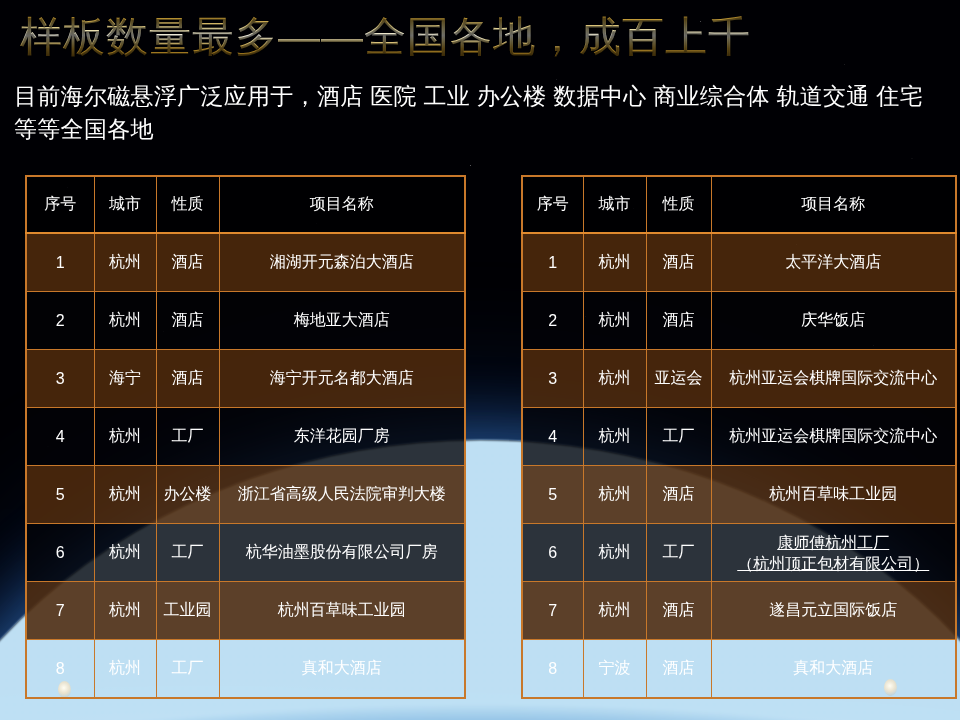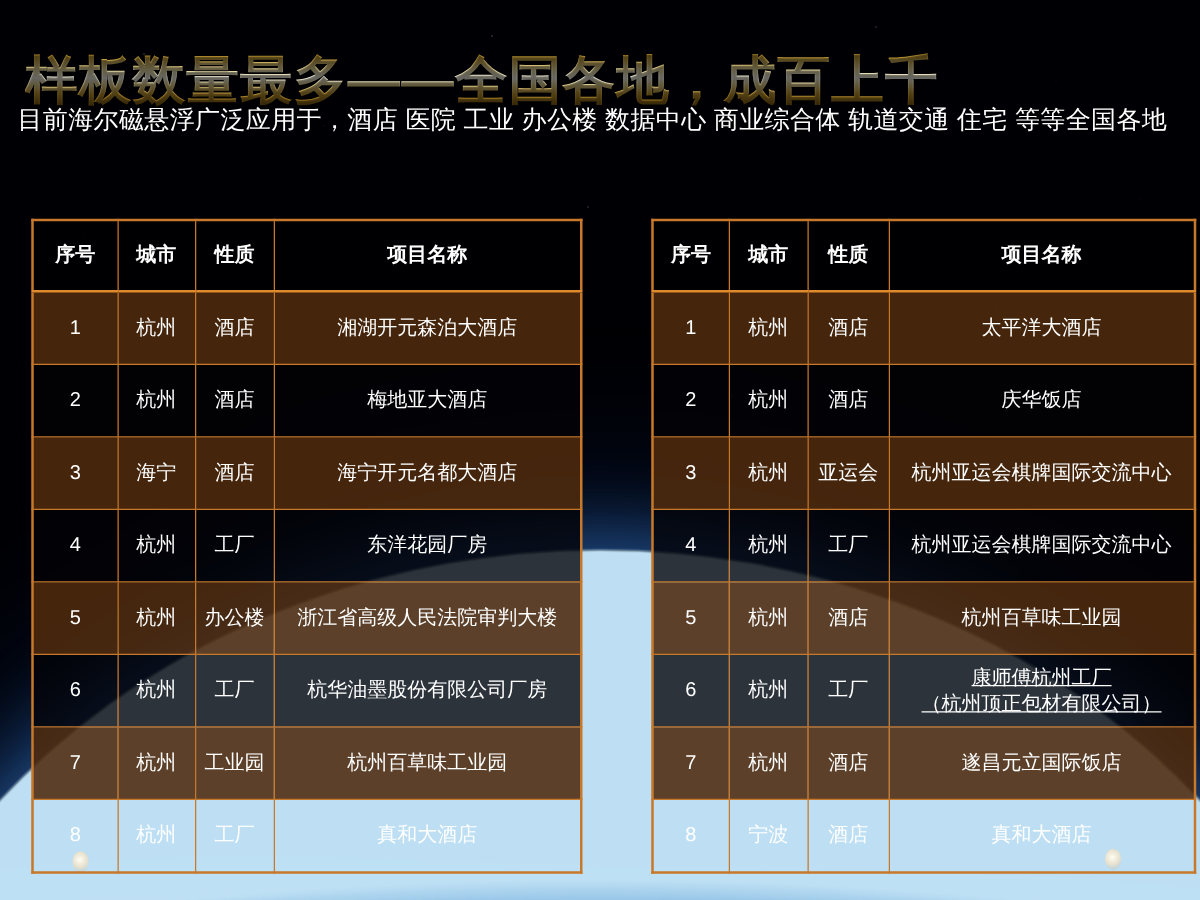--- a/index.html
+++ b/index.html
@@ -100,49 +100,48 @@
     background: radial-gradient(circle at 45% 40%, #fffdf2 0%, #e8e2cf 45%, rgba(180,175,160,.25) 80%, transparent 100%);
     filter: blur(.4px);
   }
 
   
   .title {
     position: absolute;
     left: 20px;
     top: 13px;
     font-size: 42px;
-    font-weight: bold;
+    font-weight: normal;
     letter-spacing: 1px;
     line-height: 48px;
     background: linear-gradient(
       180deg,
       #6b4a10 0%,
       #caa23a 13%,
       #f6e7a8 33%,
       #fffdf0 47%,
       #f0dc97 58%,
       #c79b31 74%,
       #8a6414 90%,
       #5d4410 100%);
     -webkit-background-clip: text;
     background-clip: text;
     color: transparent;
     -webkit-text-fill-color: transparent;
     text-shadow: 0 1px 1px rgba(0,0,0,.6);
     white-space: nowrap;
-    margin-top: 27px;
   }
 
   .subtitle {
     position: absolute;
     left: 14px;
     top: 80px;
     width: 930px;
     color: #ffffff;
-    font-size: 20px;
+    font-size: 23px;
     line-height: 33px;
     letter-spacing: .3px;
   }
 
   
   .tbl {
     position: absolute;
     border-collapse: collapse;
     table-layout: fixed;
     border: 2px solid #c8782a;
@@ -152,21 +151,21 @@
     text-align: center;
     vertical-align: middle;
     color: #ffffff;
     font-weight: normal;
     padding: 0 2px;
   }
   .tbl thead th {
     height: 55px;
     background: rgba(0,0,2,.80);
     font-size: 16px;
-    font-weight: bold;
+    font-weight: normal;
     border-bottom: 2px solid #e08a2e;
   }
   .tbl tbody td {
     height: 57px;
     font-size: 16px;
   }
   .row-dark  td { background: rgba(2,2,6,.78); }
   .row-brown td { background: rgba(78,42,12,.88); }
   .row-clear td { background: transparent; }
   .cell-two-line { line-height: 21px; text-decoration: underline; }

